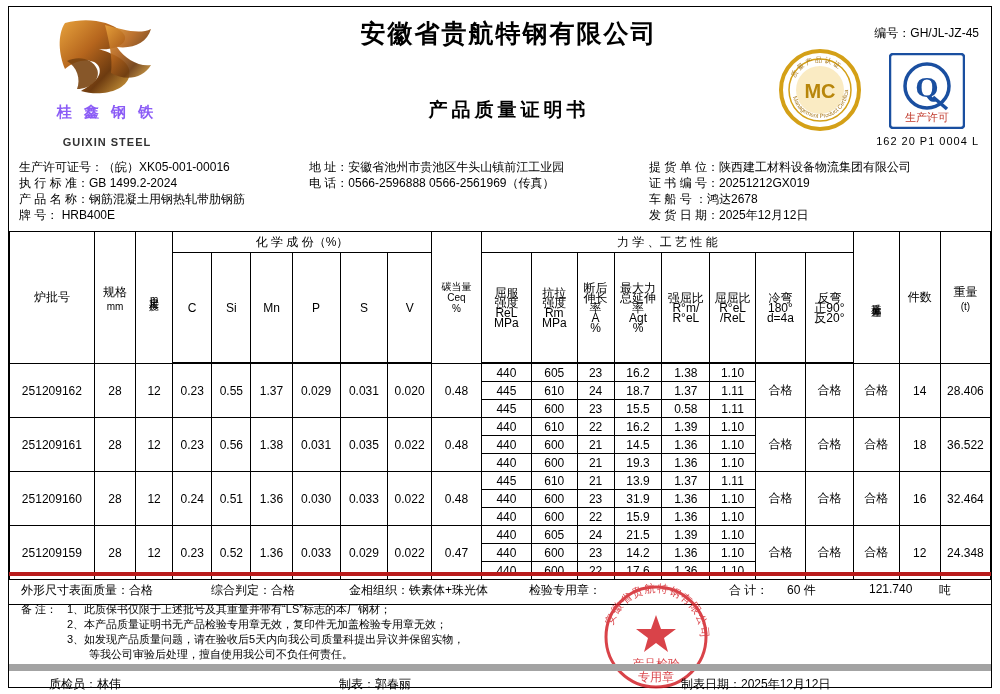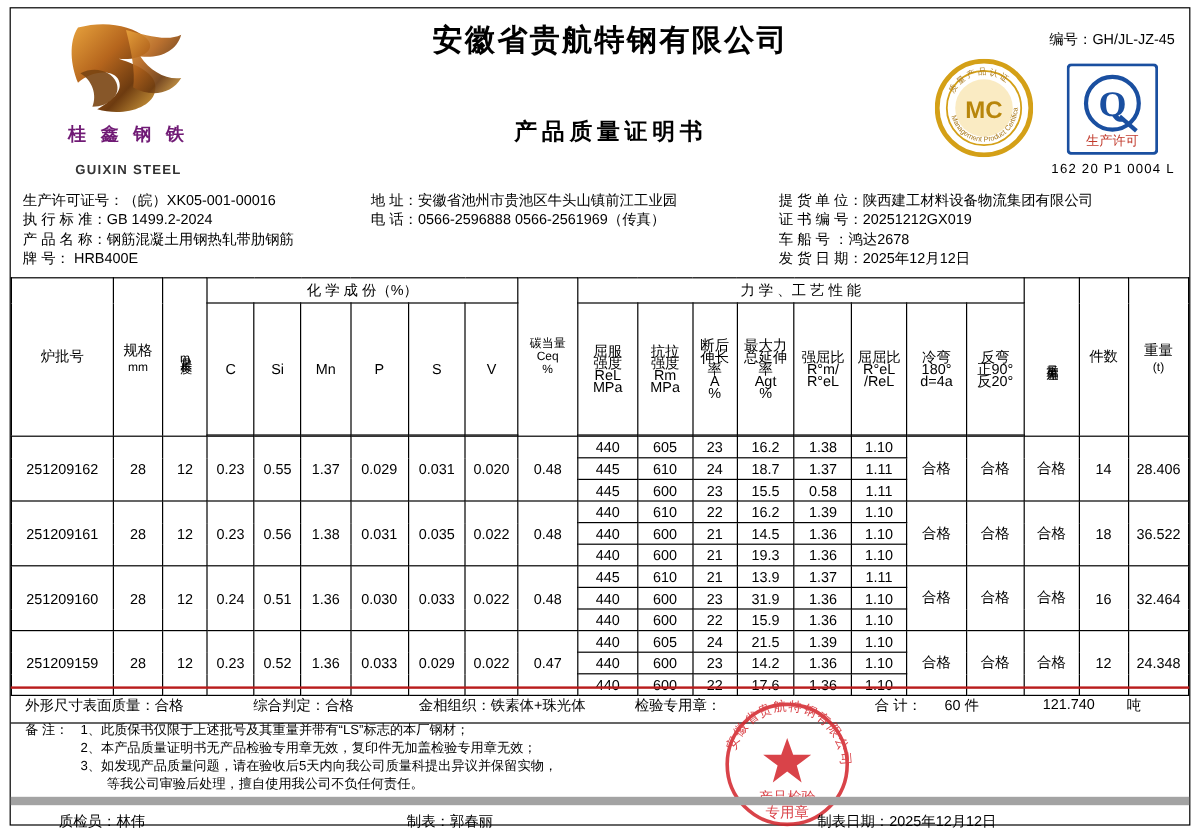--- a/index.html
+++ b/index.html
@@ -21,21 +21,21 @@
   .header{position:relative;height:152px;}
   .logo{
     position:absolute;left:18px;top:8px;width:160px;height:130px;
     text-align:center;
   }
   .logo .mark{
     width:120px;height:86px;margin:0 auto;
     position:relative;
   }
   .logo .mark svg{position:absolute;left:0;top:0;}
-  .logo .cn{font-size:15px;font-weight:bold;letter-spacing:4px;color:#701a75;margin-top:2px;}
+  .logo .cn{font-size:15px;font-weight:bold;letter-spacing:4px;color:#8b5cf6;margin-top:2px;}
   .logo .en{font-size:11px;font-weight:bold;letter-spacing:1px;color:#333;margin-top:14px;}
   .company{
     position:absolute;left:220px;top:10px;width:560px;text-align:center;
     font-size:25px;font-weight:bold;letter-spacing:2px;
   }
   .doc-title{
     position:absolute;left:220px;top:90px;width:560px;text-align:center;
     font-size:19px;font-weight:bold;letter-spacing:4px;
   }
   .docno{
@@ -74,21 +74,21 @@
     font-size:12px;
     padding:0;
   }
   .vhead{height:110px;}
   .small{font-size:10px;line-height:11px;}
   .xsmall{font-size:9px;line-height:10px;}
   .datarow td{height:17px;}
   
   .footline{
     position:absolute;left:0;top:565px;width:100%;height:28px;
-    border-top:2px solid #b91c1c;border-bottom:1px solid #000;
+    border-top:4px solid #b91c1c;border-bottom:1px solid #000;
     font-size:12px;
   }
   .footline span{position:absolute;top:6px;white-space:nowrap;}
   .notes{
     position:absolute;left:0;top:593px;width:100%;height:62px;
     font-size:11px;line-height:15px;
   }
   .notes .n{position:absolute;left:12px;white-space:nowrap;}
   .signline{
     position:absolute;left:0;top:657px;width:100%;height:24px;

